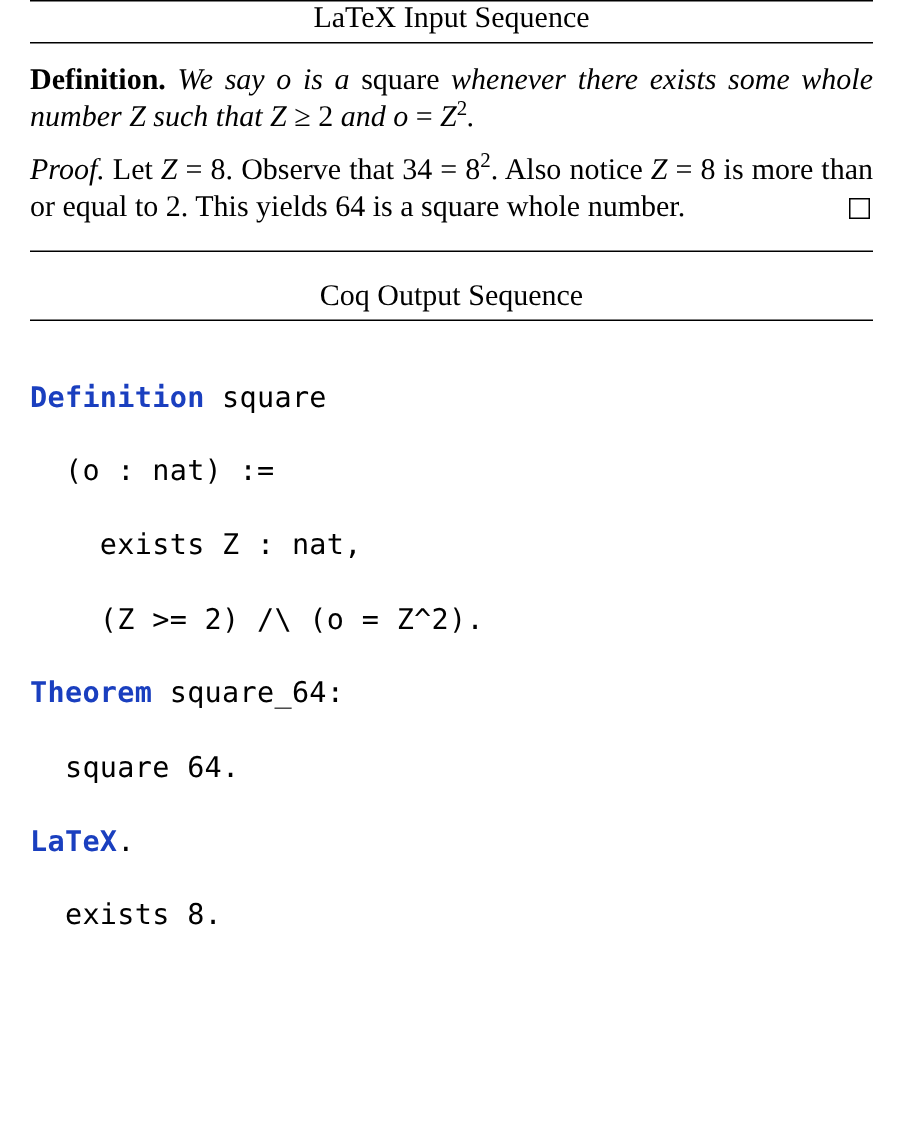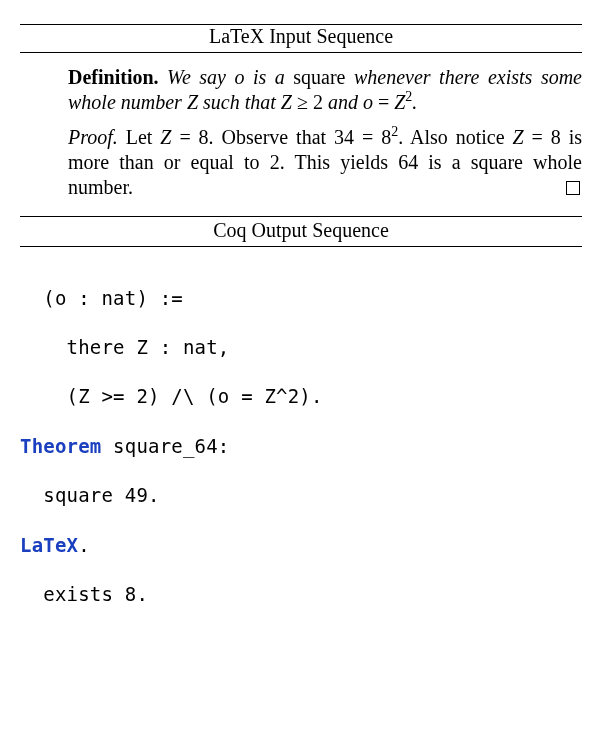--- a/index.html
+++ b/index.html
@@ -7,40 +7,39 @@
     padding: 0;
     width: 602px;
     height: 752px;
     background: #fff;
     font-family: "Times New Roman", Times, serif;
     color: #000;
   }
   .page {
     width: 602px;
     height: 752px;
-    padding: 24px 20px 0 20px;
+    padding: 0 20px 0 20px;
     box-sizing: border-box;
   }
   .section-title {
     text-align: center;
     font-size: 20px;
     padding: 2px 0 4px 0;
     border-bottom: 1px solid #000;
     margin-bottom: 12px;
   }
   .section-title.top {
     border-top: 1px solid #000;
     padding-top: 0;
     margin-top:0;
   }
   .latex-block {
     font-size: 20px;
     line-height: 1.25;
     text-align: justify;
-    margin-left: 48px;
   }
   .latex-block p {
     margin: 0 0 10px 0;
   }
   .bold { font-weight: bold; }
   .ital { font-style: italic; }
   .mathvar { font-style: italic; font-family: "Times New Roman", serif; }
   .sup { font-size: 0.7em; vertical-align: super; line-height: 0; }
   .proof-para {
     display: block;
@@ -89,30 +88,31 @@
   <p class="proof-para">
     <span class="ital">Proof.</span>
     <span>  </span><span>Let </span><span class="mathvar">Z</span><span> = 8</span><span>. Observe that </span><span>34 = 8</span><span class="sup">2</span><span>. Also notice </span><span class="mathvar">Z</span><span> = 8</span><span> is more than or equal to 2.  This yields 64 is a square whole number.</span>
     <span class="qed"></span>
   </p>
   <div class="clear"></div>
 </div>
 
 <div style="height:6px"></div>
 <hr class="full">
-<div class="section-title" style="border-top:none; margin-top:0;">
+<div class="section-title" style="border-top:none; margin-top:16px;">
   <span>Coq Output Sequence</span>
 </div>
 
 <div class="coq">
+<div><span class="kw">Definition</span><span> square</span></div>
 <div><span>  (o : nat) :=</span></div>
-<div><span>    there Z : nat,</span></div>
+<div><span>    exists Z : nat,</span></div>
 <div><span>    (Z &gt;= 2) /\ (o = Z^2).</span></div>
 <div><span class="kw">Theorem</span><span> square_64:</span></div>
-<div><span>  square 49.</span></div>
+<div><span>  square 64.</span></div>
 <div><span class="kw">LaTeX</span><span>.</span></div>
 <div><span>  exists 8.</span></div>
 
 
 
 
 
 </div>
 
 </div>

